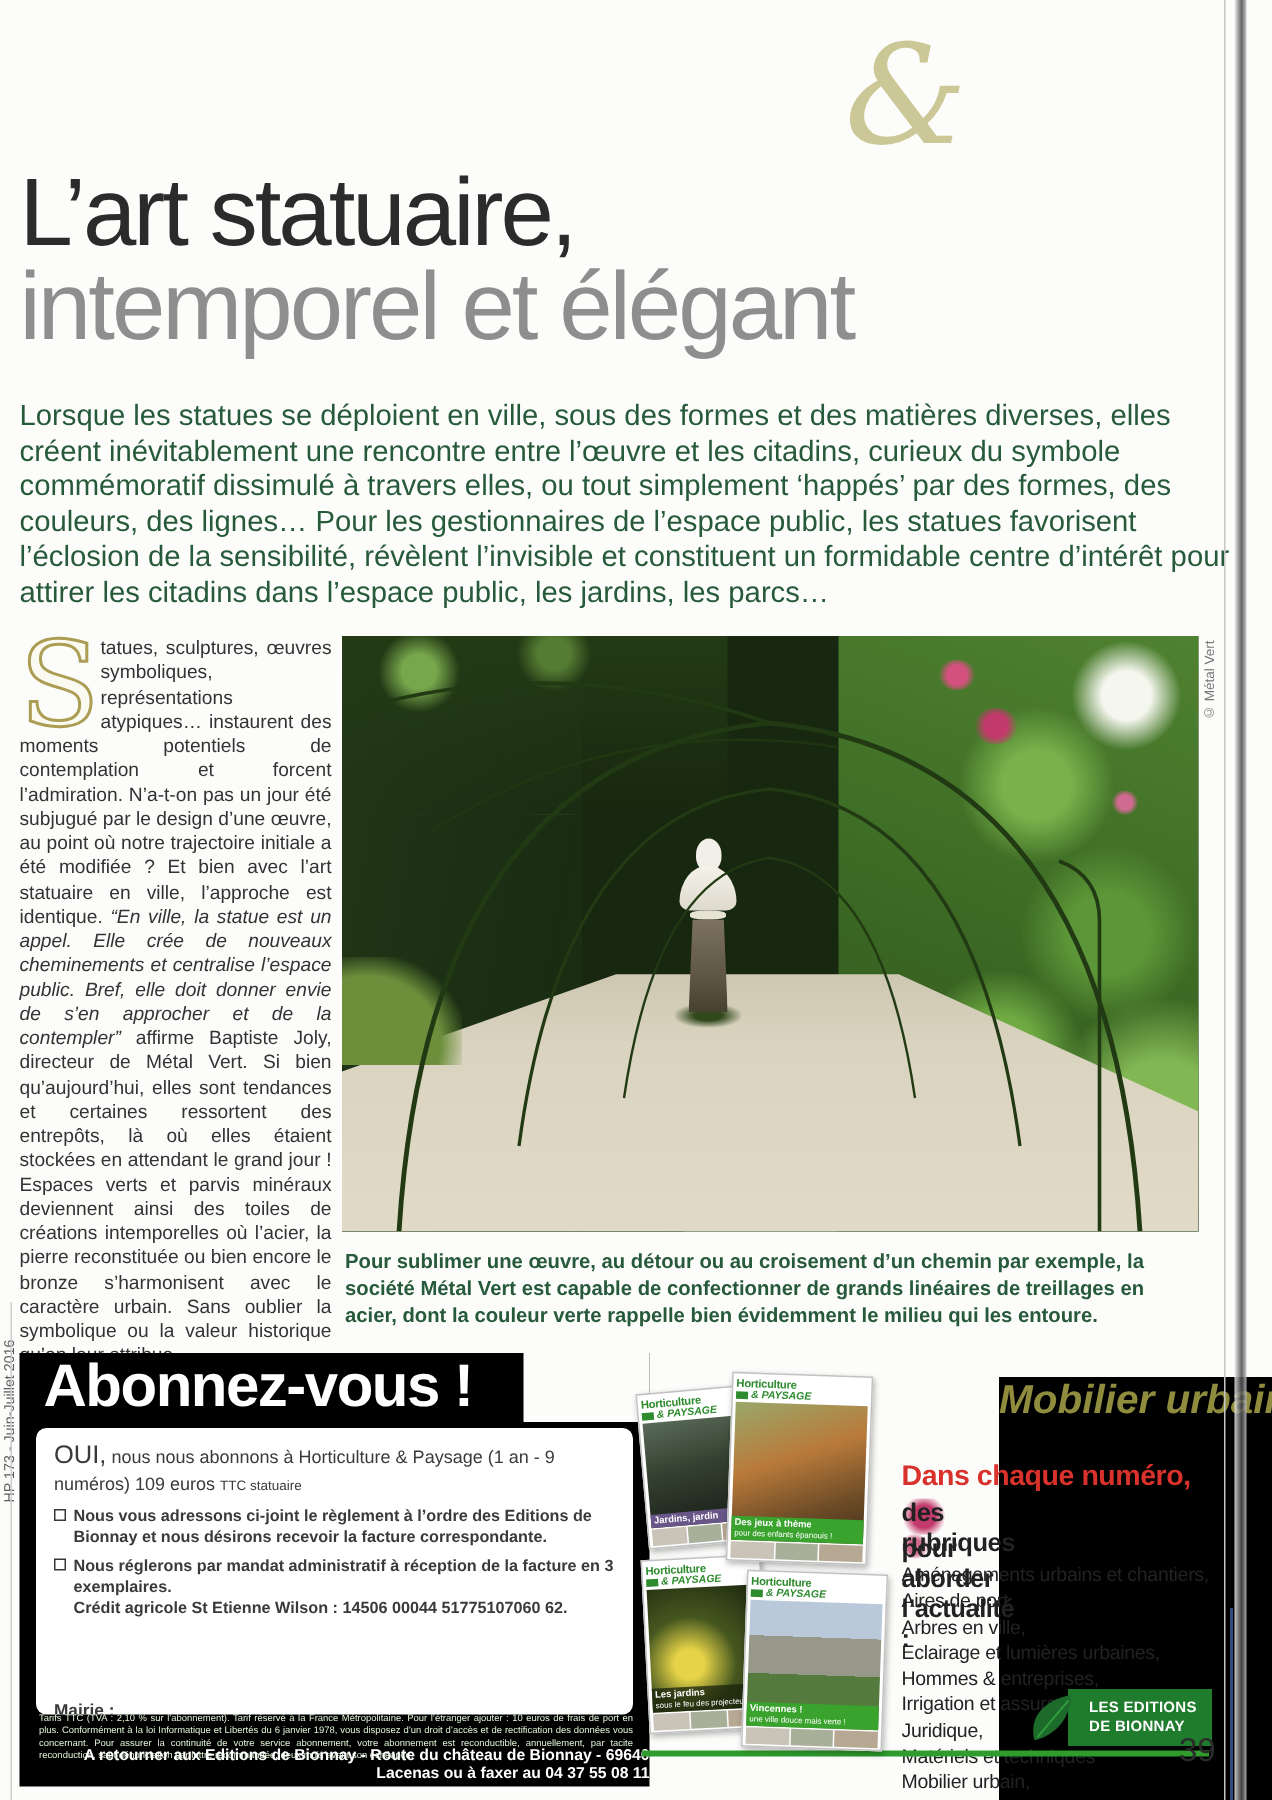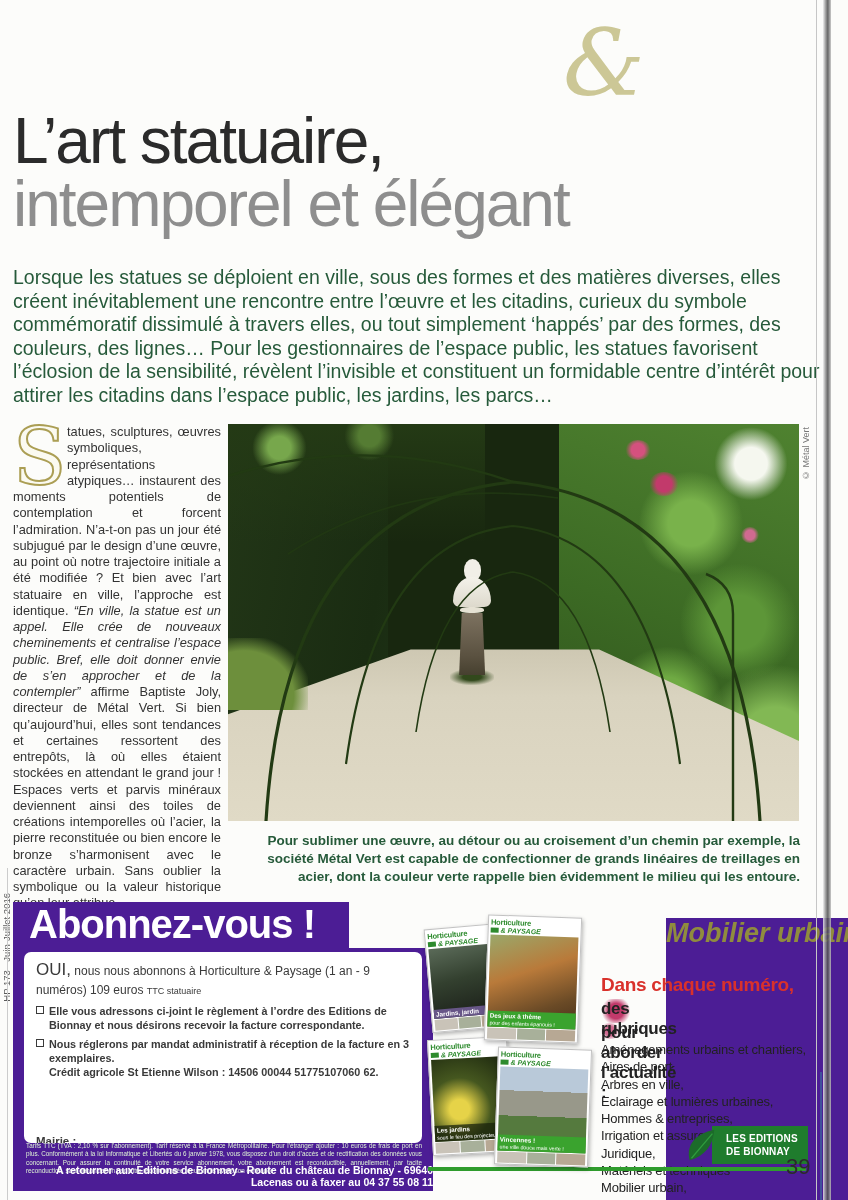--- a/index.html
+++ b/index.html
@@ -65,29 +65,29 @@
   .rose { position:absolute; border-radius:50%; }
   .r1 { right:26%; top:4%;  width:26px; height:20px; background:radial-gradient(circle,#d4517e 0 40%, rgba(212,81,126,0) 75%); }
   .r2 { right:21%; top:12%; width:30px; height:24px; background:radial-gradient(circle,#c23a6b 0 40%, rgba(194,58,107,0) 75%); }
   .r3 { right:7%;  top:26%; width:18px; height:16px; background:radial-gradient(circle,#d06a90 0 40%, rgba(208,106,144,0) 75%); }
   .arches { position:absolute; inset:0; }
   .credit { position:absolute; left:801px; top:427px; height:120px; }
   .vert { writing-mode:vertical-rl; transform:rotate(180deg); display:inline-block; }
   .credit span { font-size:9px; color:#777; }
 
   
-  .caption { position:absolute; left:230px; top:832px; width:570px; text-align:right;
+  .caption { position:absolute; left:230px; top:832px; width:570px; text-align:left;
              font-size:13.5px; font-weight:700; color:#265a3a; line-height:1.35; }
 
   
   .issue { position:absolute; left:1px; top:893px; height:220px; }
   .issue span { font-size:9.5px; color:#5a5a5a; }
 
   
-  .sub { position:absolute; left:13px; top:902px; width:420px; height:289px; background:#4c1d95; }
+  .sub { position:absolute; left:13px; top:902px; width:420px; height:289px; background:#000000; }
   .sub .notch { position:absolute; top:0; right:0; width:84px; height:46px; background:#fcfcfa; }
   .sub .banner { position:absolute; top:0; left:16px; font-size:40px; font-weight:700; color:#fff; letter-spacing:-1px; }
   .formbox { position:absolute; left:11px; right:11px; top:50px; bottom:48px; background:#fff;
              border-radius:7px; padding:8px 12px 6px; color:#3a3a3a; overflow:hidden; }
   .ouiline { margin-bottom:6px; color:#3a3a3a; }
   .ouiline .oui { font-size:17px; font-weight:400; }
   .ouiline .offer { font-size:12px; }
   .ouiline .offsm { font-size:9px; }
   .cb { font-size:10.8px; font-weight:700; line-height:1.32; margin-top:4px; display:flex; }
   .cbx { flex:0 0 auto; width:8px; height:8px; border:1.5px solid #3a3a3a; margin:2px 5px 0 0; }
@@ -212,21 +212,21 @@
 
   <div class="sub">
     <div class="notch"></div>
     <div class="banner">Abonnez-vous !</div>
     <div class="formbox">
       <div class="ouiline">
         <span class="oui">OUI,</span><span class="offer"> nous nous abonnons à Horticulture &amp; Paysage (1 an - 9 numéros) 109 euros </span><span class="offsm">TTC statuaire</span>
       </div>
       <div class="cb">
         <span class="cbx"></span>
-        <span>Elle vous adressons ci-joint le règlement à l’ordre des Editions de Bionnay et nous désirons recevoir la facture correspondante.</span>
+        <span>Nous vous adressons ci-joint le règlement à l’ordre des Editions de Bionnay et nous désirons recevoir la facture correspondante.</span>
       </div>
       <div class="cb">
         <span class="cbx"></span>
         <span>
             <span class="sub2">Nous réglerons par mandat administratif à réception de la facture en 3 exemplaires.</span>
             <span class="sub2">Crédit agricole St Etienne Wilson : 14506 00044 51775107060 62.</span>
           </span>
       </div>
       <div class="frow">
         <span class="lbl">Mairie :</span>

